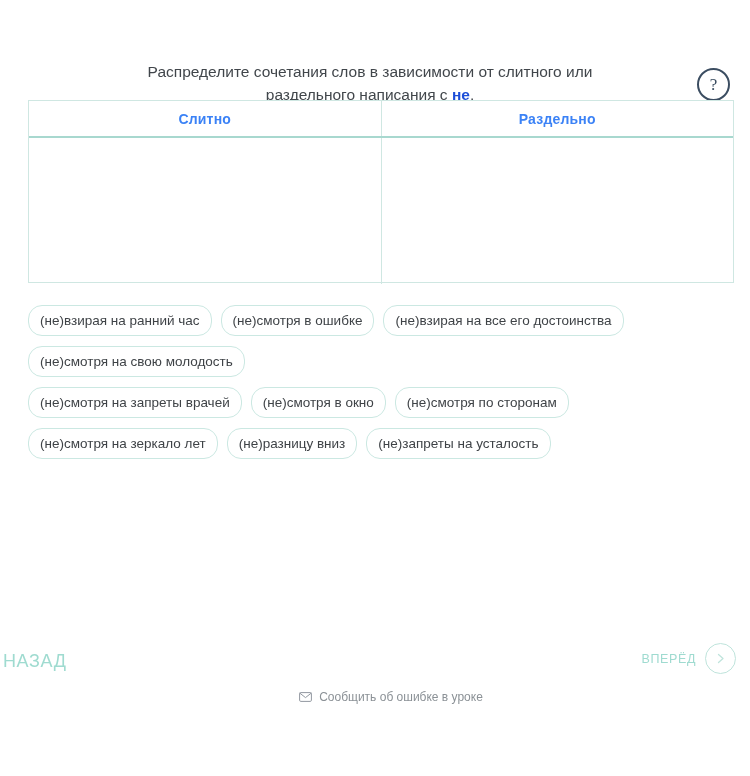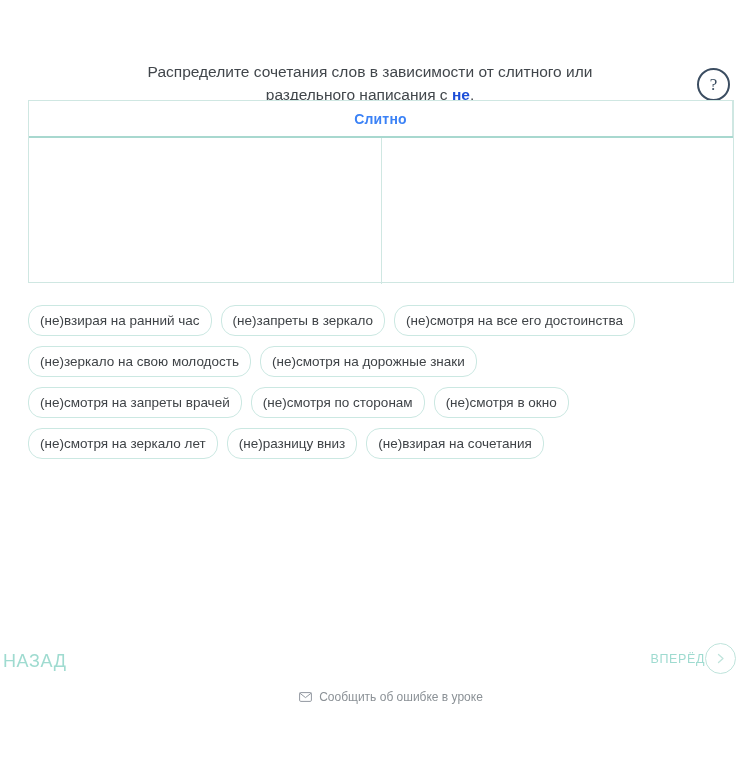--- a/index.html
+++ b/index.html
@@ -159,20 +159,21 @@
     letter-spacing: 0.6px;
     color: #9fdbd0;
     cursor: pointer;
   }
   .nav-forward-wrap {
     position: absolute;
     right: 14px;
     top: 643px;
     display: flex;
     align-items: center;
+    gap: 9px;
     cursor: pointer;
     margin-left: 39px;
   }
   .nav-forward-label {
     font-size: 12.5px;
     letter-spacing: 0.6px;
     color: #9fdbd0;
   }
   .nav-forward-circle {
     width: 31px;
@@ -214,50 +215,50 @@
   </div>
 
   <div class="help-button">
     <span class="qmark">?</span>
   </div>
 </div>
 
 <div class="drop-table">
   <div class="drop-table-head">
     <div class="th col-left">Слитно</div>
+    <div class="th col-right">Раздельно</div>
   </div>
   <div class="drop-table-body">
     <div class="drop-zone col-left"></div>
     <div class="drop-zone col-right"></div>
   </div>
 </div>
 
 <div class="chips-area">
 
   <div class="chip-row">
     <div class="chip">(не)взирая на ранний час</div>
-    <div class="chip">(не)запреты в зеркало</div>
-    <div class="chip">(не)смотря на все его достоинства</div>
-  </div>
-
-  <div class="chip-row">
-    <div class="chip">(не)зеркало на свою молодость</div>
-    <div class="chip">(не)смотря на дорожные знаки</div>
+    <div class="chip">(не)смотря в ошибке</div>
+    <div class="chip">(не)взирая на все его достоинства</div>
+  </div>
+
+  <div class="chip-row">
+    <div class="chip">(не)смотря на свою молодость</div>
   </div>
 
   <div class="chip-row">
     <div class="chip">(не)смотря на запреты врачей</div>
+    <div class="chip">(не)смотря в окно</div>
     <div class="chip">(не)смотря по сторонам</div>
-    <div class="chip">(не)смотря в окно</div>
   </div>
 
   <div class="chip-row">
     <div class="chip">(не)смотря на зеркало лет</div>
     <div class="chip">(не)разницу вниз</div>
-    <div class="chip">(не)взирая на сочетания</div>
+    <div class="chip">(не)запреты на усталость</div>
   </div>
 
 </div>
 
 <div class="action-bar">
   
   
 </div>
 
 <div class="nav-back">НАЗАД</div>

